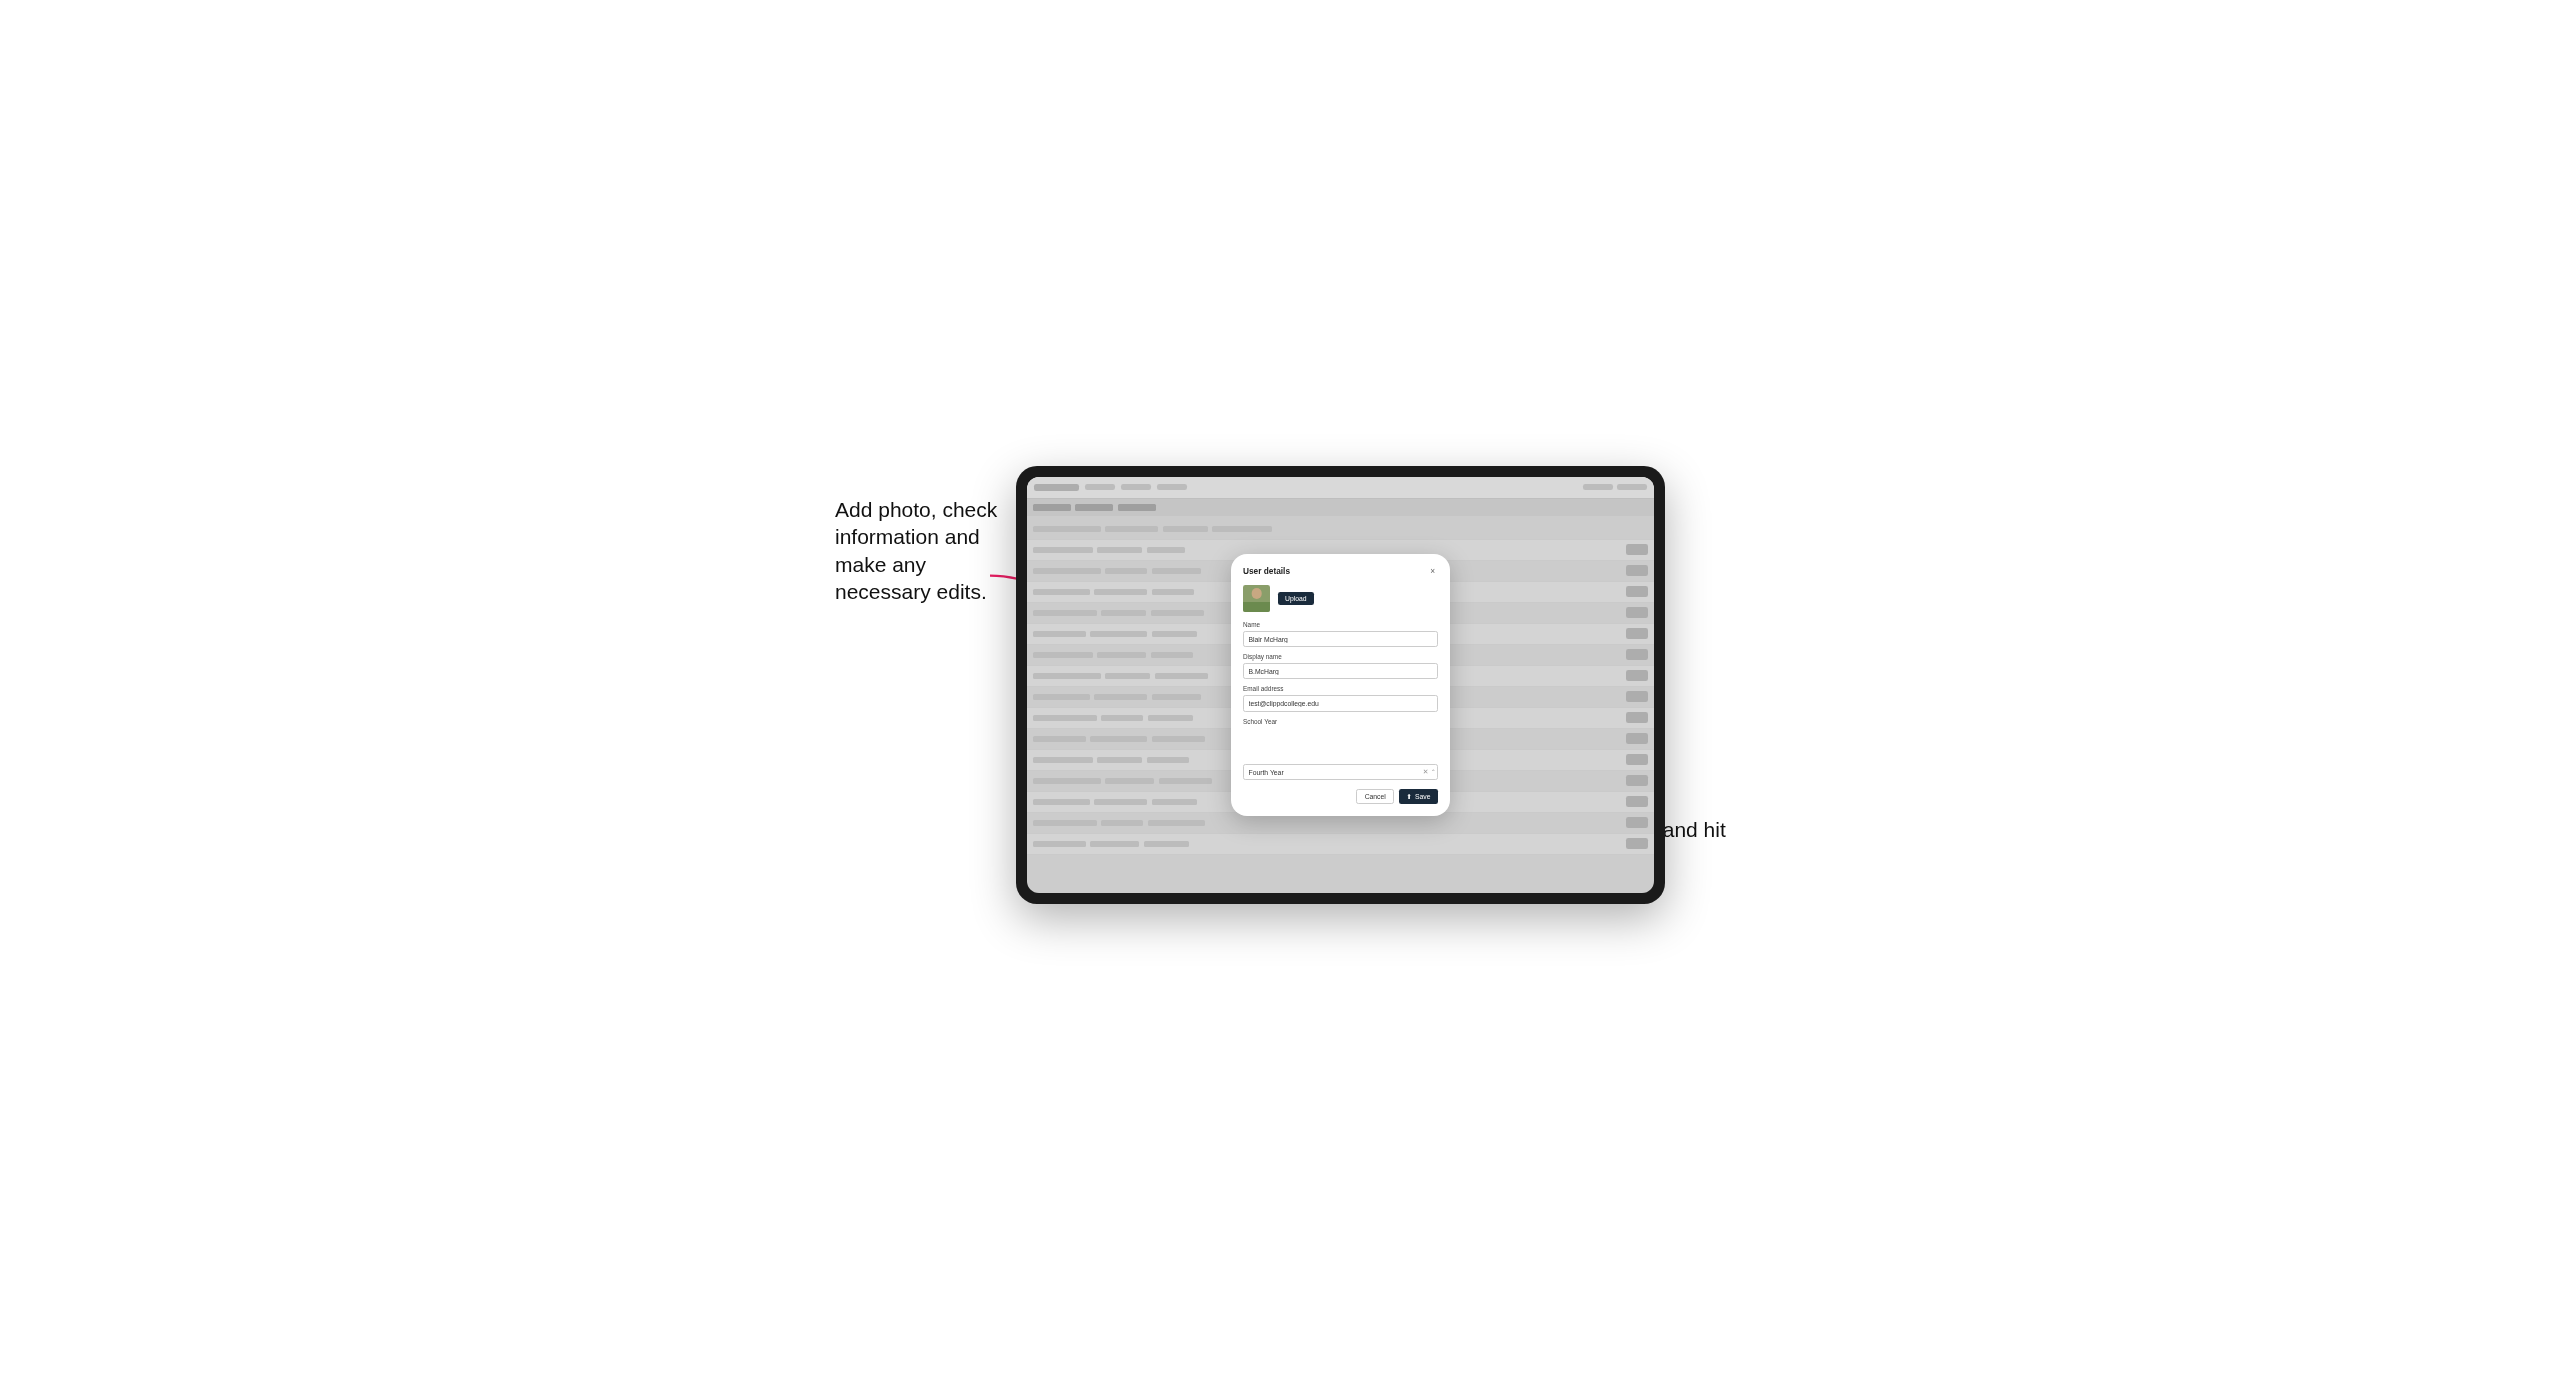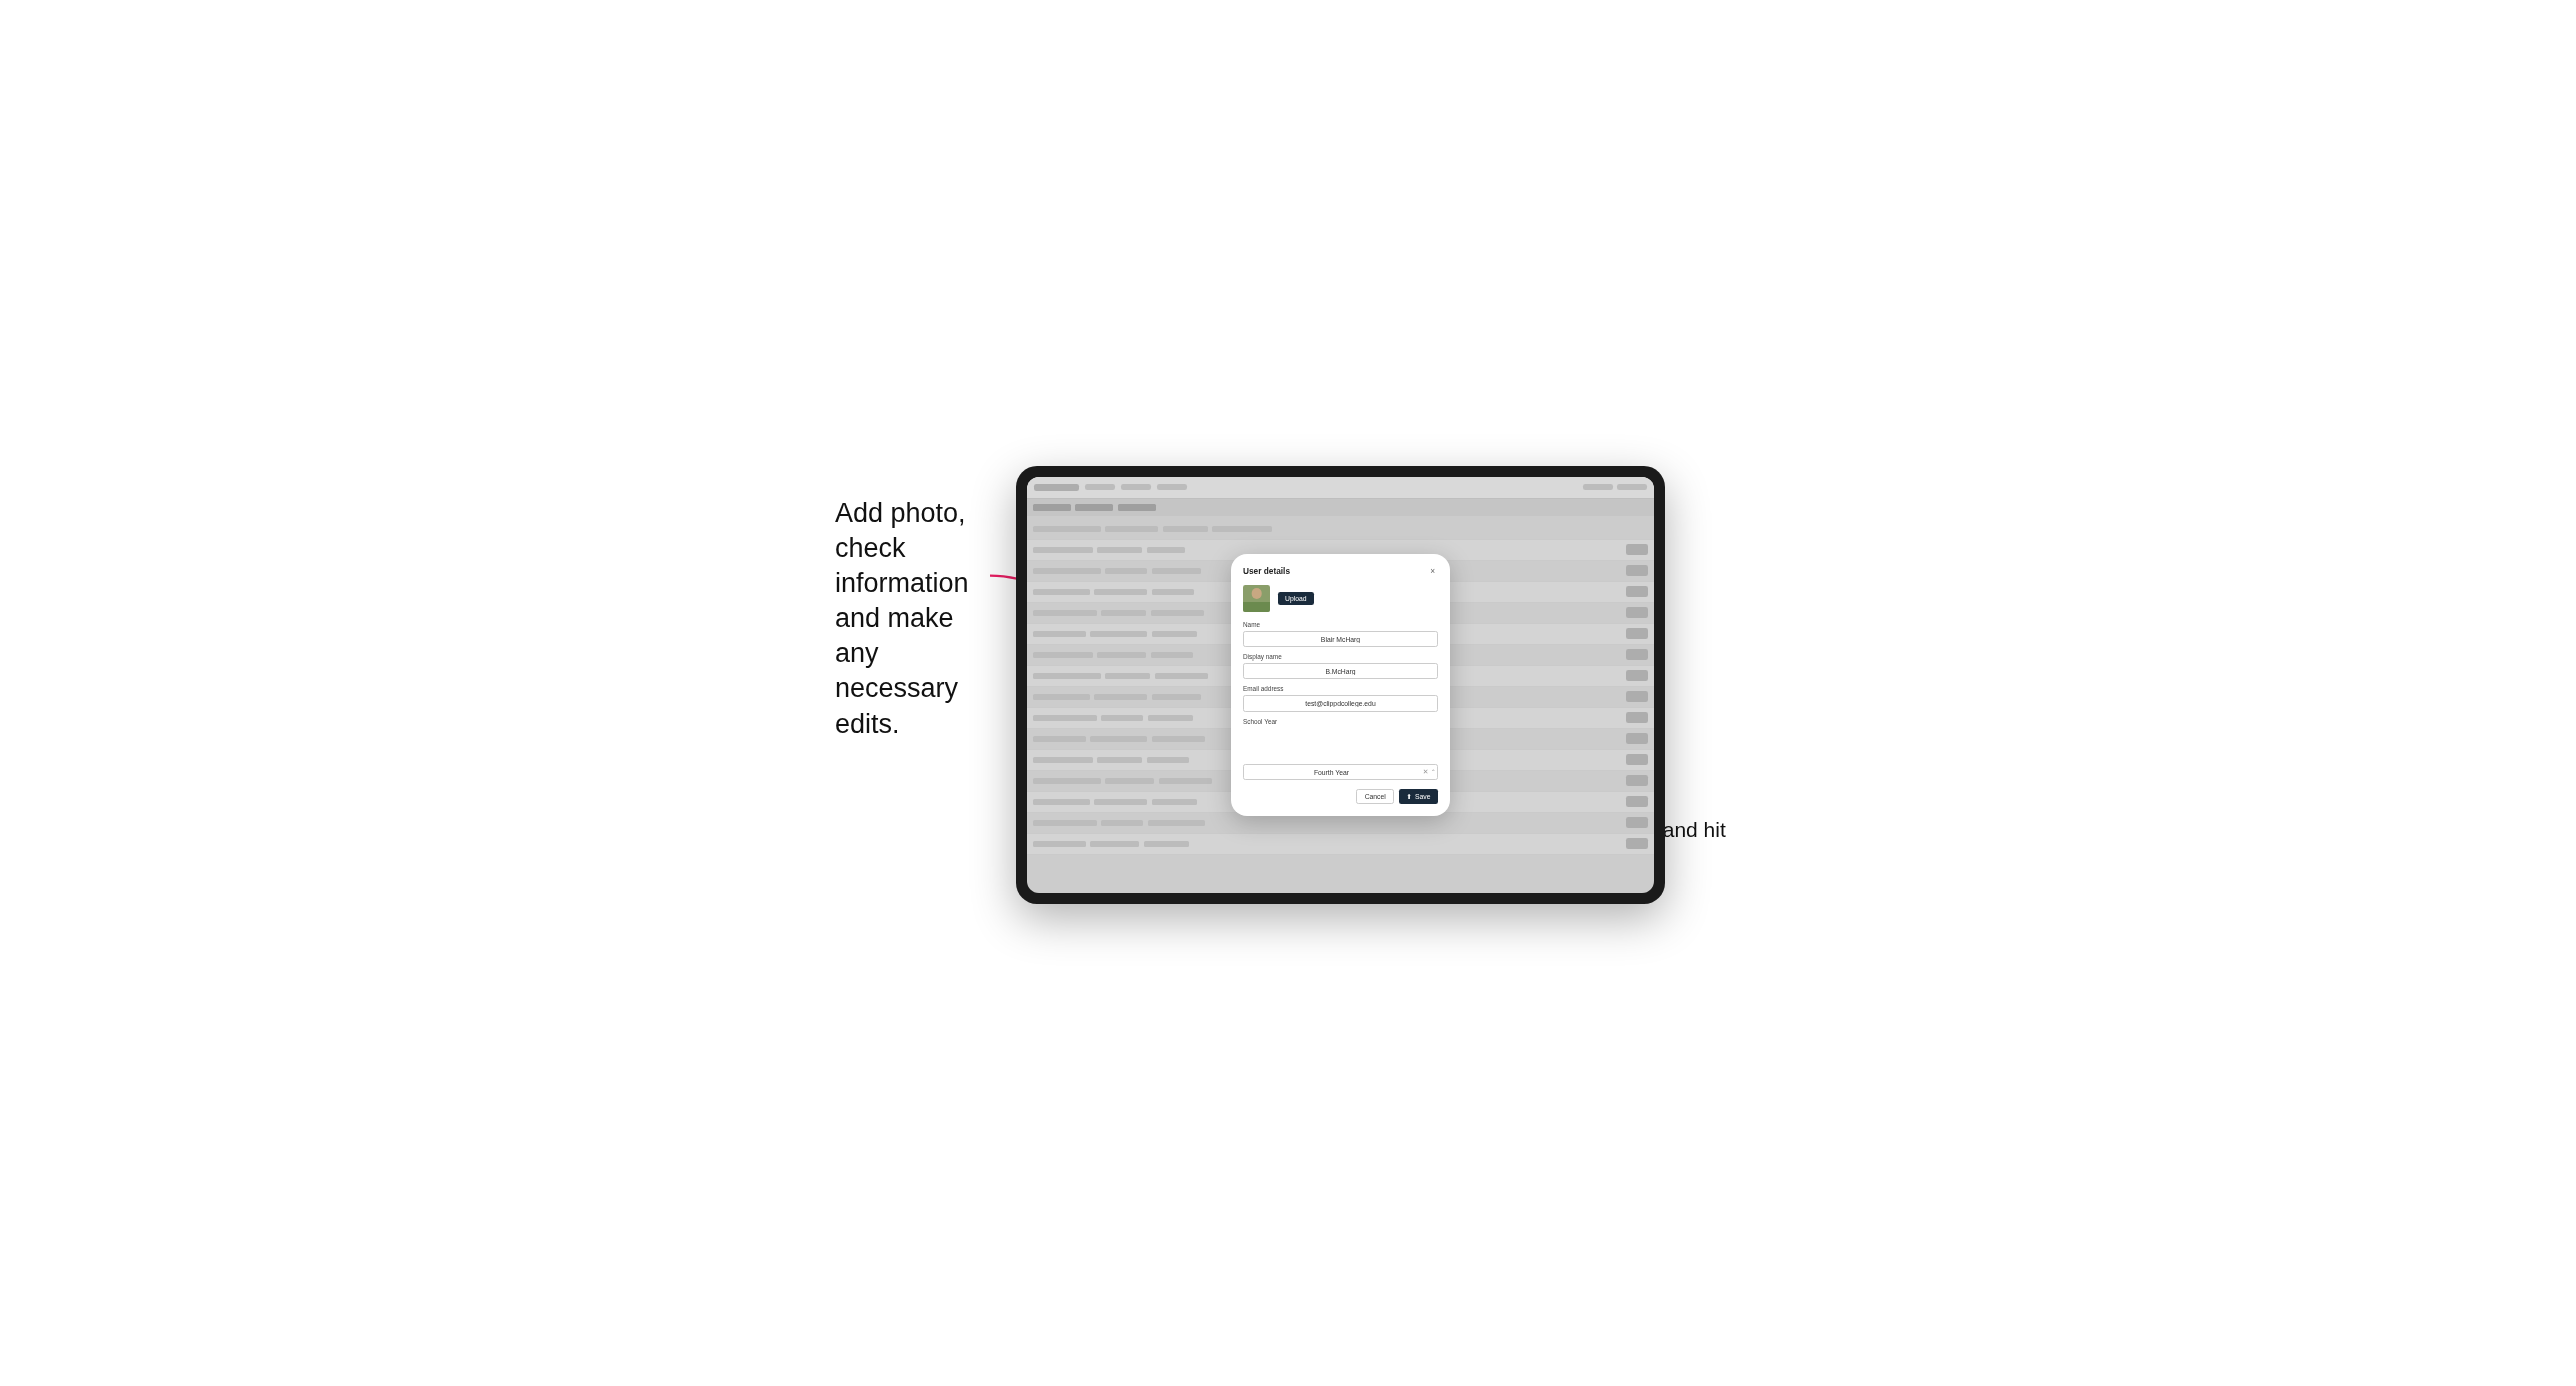--- a/index.html
+++ b/index.html
@@ -19,21 +19,21 @@
       position: relative;
       width: 906px;
       height: 544px;
     }
 
     
     .annotation-left {
       position: absolute;
       left: 0;
       top: 75px;
-      font-size: 27px;
+      font-size: 21px;
       line-height: 1.3;
       color: #111;
       max-width: 166px;
     }
 
     
     .annotation-right {
       position: absolute;
       right: 0;
       bottom: 91px;
@@ -266,21 +266,20 @@
 
     .form-input {
       width: 100%;
       height: 16.6px;
       border: 0.8px solid #ccc;
       border-radius: 2.3px;
       padding: 0 4.5px;
       font-size: 6.8px;
       color: #333;
       background: #fff;
-      text-align: center;
     }
 
     .school-year-wrapper {
       position: relative;
       margin-top: 39px;
     }
 
     .school-year-wrapper .form-input {
       padding-right: 22.6px;
     }

